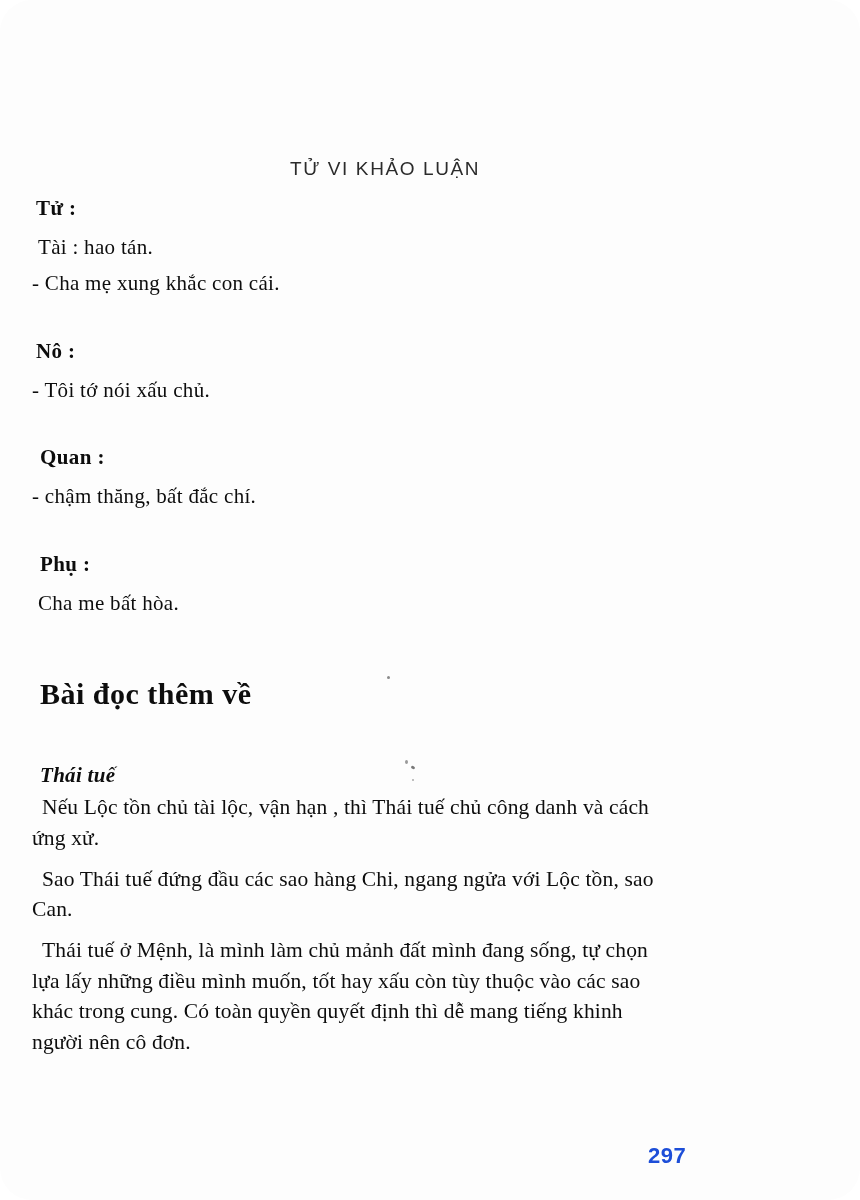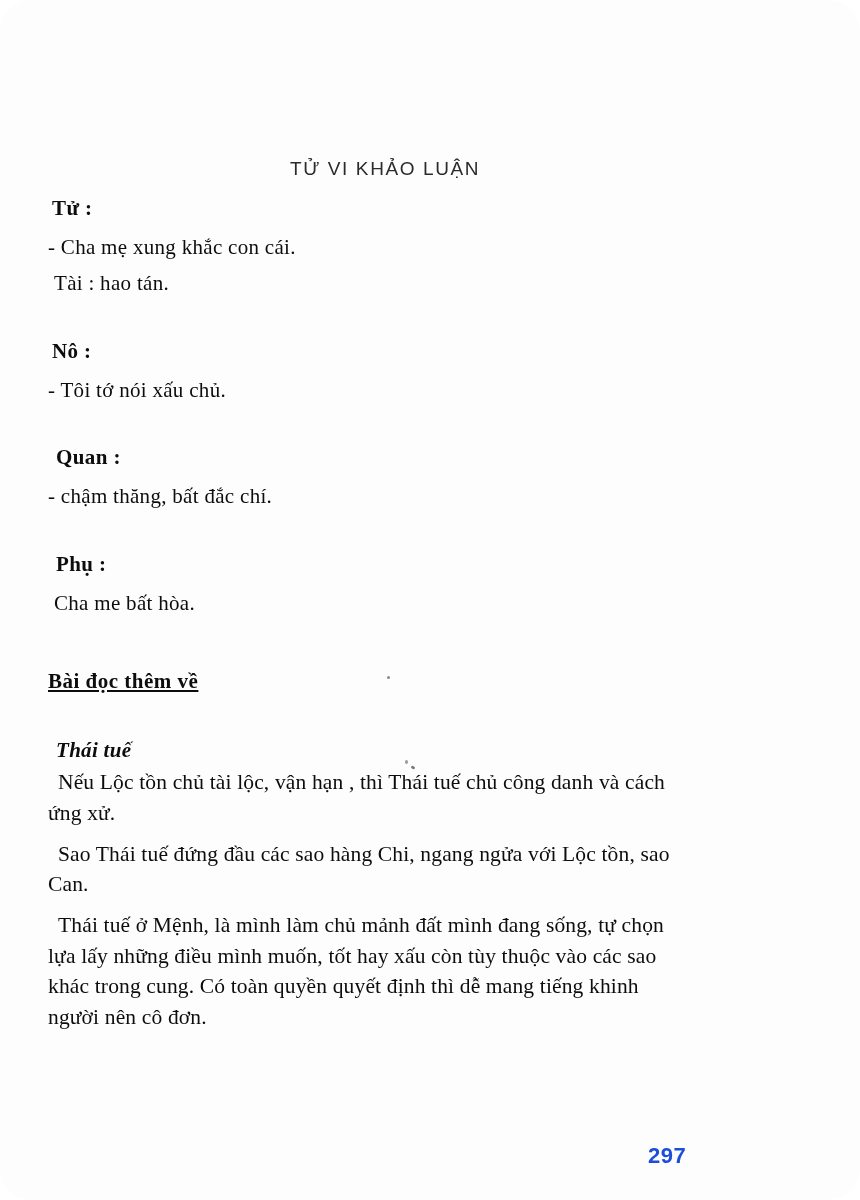--- a/index.html
+++ b/index.html
@@ -33,21 +33,21 @@
     font-weight: 400;
   }
   .running-head span {
     display: inline-block;
     transform: translateX(-45px);
   }
 
   
   .content {
     position: absolute;
-    left: 48px;
+    left: 32px;
     top: 196px;
     width: 640px;
   }
 
   .sec-head {
     font-weight: bold;
     font-size: 21px;
     letter-spacing: 0.4px;
     margin: 0 0 12px 0;
     padding-left: 4px;
@@ -59,25 +59,24 @@
     margin: 0 0 6px 0;
     letter-spacing: 0.3px;
     line-height: 1.42;
   }
   .line.pad { padding-left: 6px; }
   .gap-md  { height: 34px; }
   .gap-lg  { height: 44px; }
 
   .read-head {
     font-weight: bold;
-    font-size: 21px;
+    font-size: 30px;
     letter-spacing: 0.5px;
-    margin: 0;
+    margin: 8px;
     padding-left: 0px;
-    text-decoration: underline;
   }
 
   .sub-head {
     font-weight: bold;
     font-style: italic;
     font-size: 21px;
     margin: 0 0 4px 8px;
     letter-spacing: 0.3px;
   }
 
@@ -121,22 +120,22 @@
 <div class="page">
 
   <div class="running-head">
     <span>TỬ VI KHẢO LUẬN</span>
   </div>
 
   <div class="content">
 
     <div>
       <p class="sec-head">Tử :</p>
+      <p class="line pad">Tài : hao tán.</p>
       <p class="line">- Cha mẹ xung khắc con cái.</p>
-      <p class="line pad">Tài : hao tán.</p>
     </div>
 
     <div class="gap-md"></div>
 
     <div>
       <p class="sec-head">Nô :</p>
       <p class="line">- Tôi tớ nói xấu chủ.</p>
     </div>
 
     <div class="gap-md"></div>

